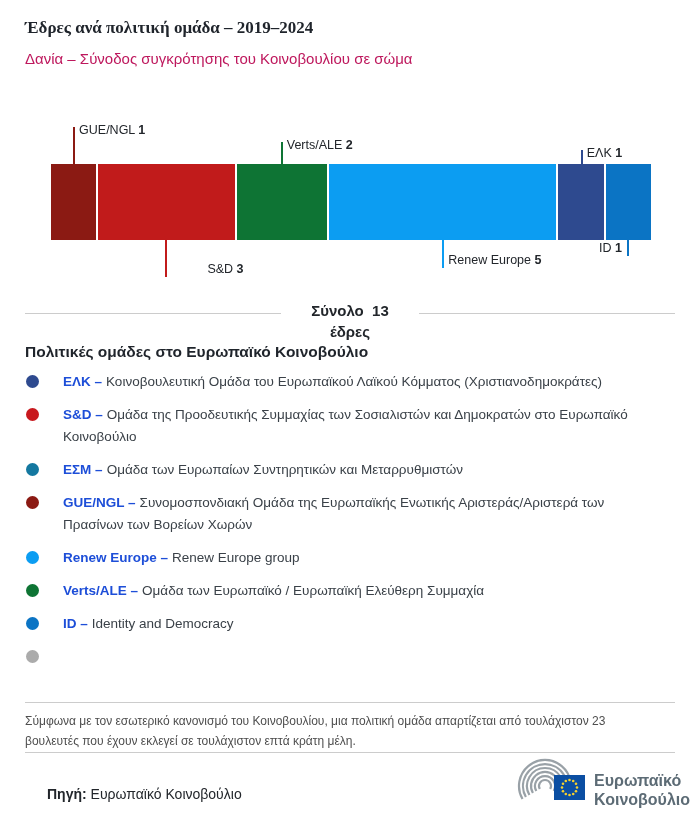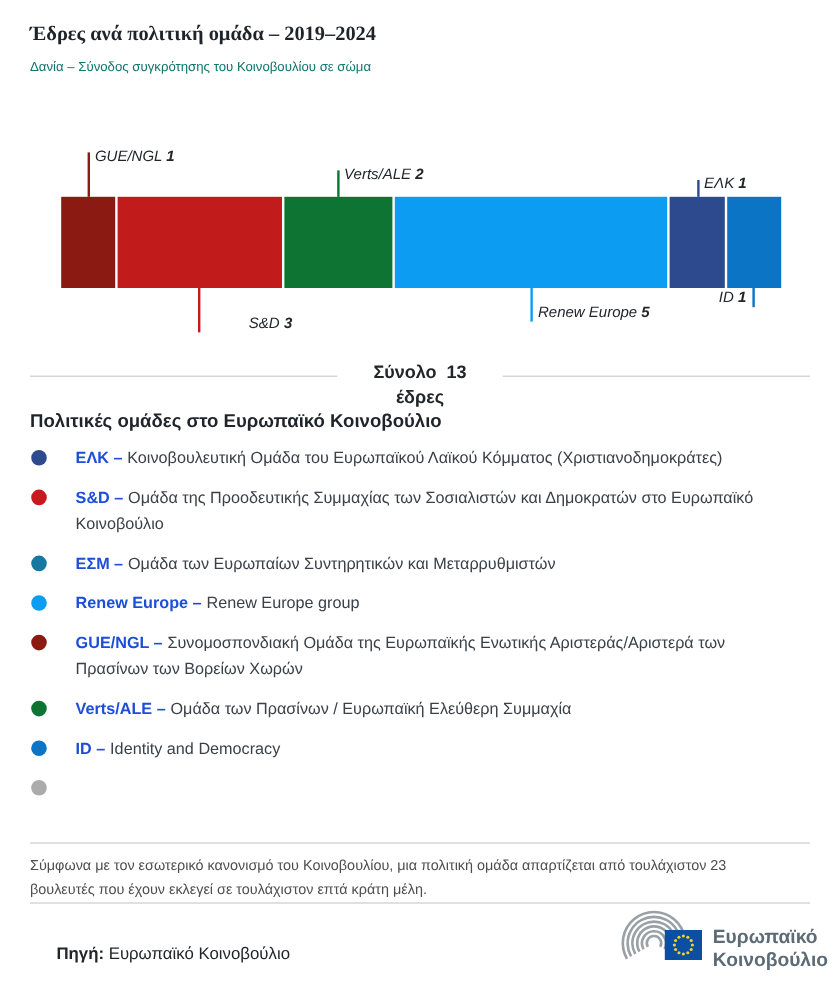--- a/index.html
+++ b/index.html
@@ -2,24 +2,24 @@
 <html><head>
 <meta charset="utf-8">
 <style>
   * { margin:0; padding:0; box-sizing:border-box; }
   html,body { background:#fff; }
   .page {
     position:relative; width:700px; height:822px; background:#ffffff;
     font-family:"Liberation Sans","DejaVu Sans",sans-serif; overflow:hidden;
   }
   .title { position:absolute; left:25px; top:18px; font-size:17px; font-weight:bold; color:#1f242b;font-family:Liberation Serif, serif; }
-  .subtitle { position:absolute; left:25px; top:50px; font-size:11px; color:#0f766e; }
+  .subtitle { position:absolute; left:25px; top:50px; font-size:15px; color:#be185d; }
 
   
-  .chart { position:absolute; left:0; top:115px; width:700px; height:180px;font-style:italic; }
+  .chart { position:absolute; left:0; top:115px; width:700px; height:180px; }
   .seat-bar { position:absolute; left:51px; top:49px; width:600px; height:76px; display:flex; gap:2px; }
   .segment { height:100%; }
   .tick { position:absolute; width:2px; }
   .callout-label { position:absolute; font-size:12.5px; color:#22262b; white-space:nowrap; }
   .callout-label b { font-weight:bold; }
 
   
   .total-row { position:absolute; left:25px; top:302px; width:650px; display:flex; }
   .total-rule { flex:1; height:1px; background:#cccccc; margin-top:11px; }
   .total-text { padding:0 30px; text-align:center; }
@@ -92,30 +92,30 @@
     </div>
     <div class="legend-item">
       <span class="dot" style="background-color: rgb(200, 25, 30);"></span>
       <span class="legend-text"><span class="legend-abbr">S&amp;D –</span><span>Ομάδα της Προοδευτικής Συμμαχίας των Σοσιαλιστών και Δημοκρατών στο Ευρωπαϊκό Κοινοβούλιο</span></span>
     </div>
     <div class="legend-item">
       <span class="dot" style="background-color: rgb(20, 120, 160);"></span>
       <span class="legend-text"><span class="legend-abbr">ΕΣΜ –</span><span>Ομάδα των Ευρωπαίων Συντηρητικών και Μεταρρυθμιστών</span></span>
     </div>
     <div class="legend-item">
+      <span class="dot" style="background-color: rgb(139, 26, 19);"></span>
+      <span class="legend-text"><span class="legend-abbr">GUE/NGL –</span><span>Συνομοσπονδιακή Ομάδα της Ευρωπαϊκής Ενωτικής Αριστεράς/Αριστερά των Πρασίνων των Βορείων Χωρών</span></span>
+    </div>
+    <div class="legend-item">
       <span class="dot" style="background-color: rgb(12, 157, 242);"></span>
       <span class="legend-text"><span class="legend-abbr">Renew Europe –</span><span>Renew Europe group</span></span>
     </div>
     <div class="legend-item">
-      <span class="dot" style="background-color: rgb(139, 26, 19);"></span>
-      <span class="legend-text"><span class="legend-abbr">GUE/NGL –</span><span>Συνομοσπονδιακή Ομάδα της Ευρωπαϊκής Ενωτικής Αριστεράς/Αριστερά των Πρασίνων των Βορείων Χωρών</span></span>
-    </div>
-    <div class="legend-item">
       <span class="dot" style="background-color: rgb(14, 116, 52);"></span>
-      <span class="legend-text"><span class="legend-abbr">Verts/ALE –</span><span>Ομάδα των Πρασίνων / Ευρωπαϊκή Ελεύθερη Συμμαχία</span></span>
+      <span class="legend-text"><span class="legend-abbr">Verts/ALE –</span><span>Ομάδα των Ευρωπαϊκό / Ευρωπαϊκή Ελεύθερη Συμμαχία</span></span>
     </div>
     <div class="legend-item">
       <span class="dot" style="background-color: rgb(11, 116, 196);"></span>
       <span class="legend-text"><span class="legend-abbr">ID –</span><span>Identity and Democracy</span></span>
     </div>
     <div class="legend-item">
       <span class="dot" style="background-color: rgb(171, 171, 171);"></span>
     </div>
   </div>
 

